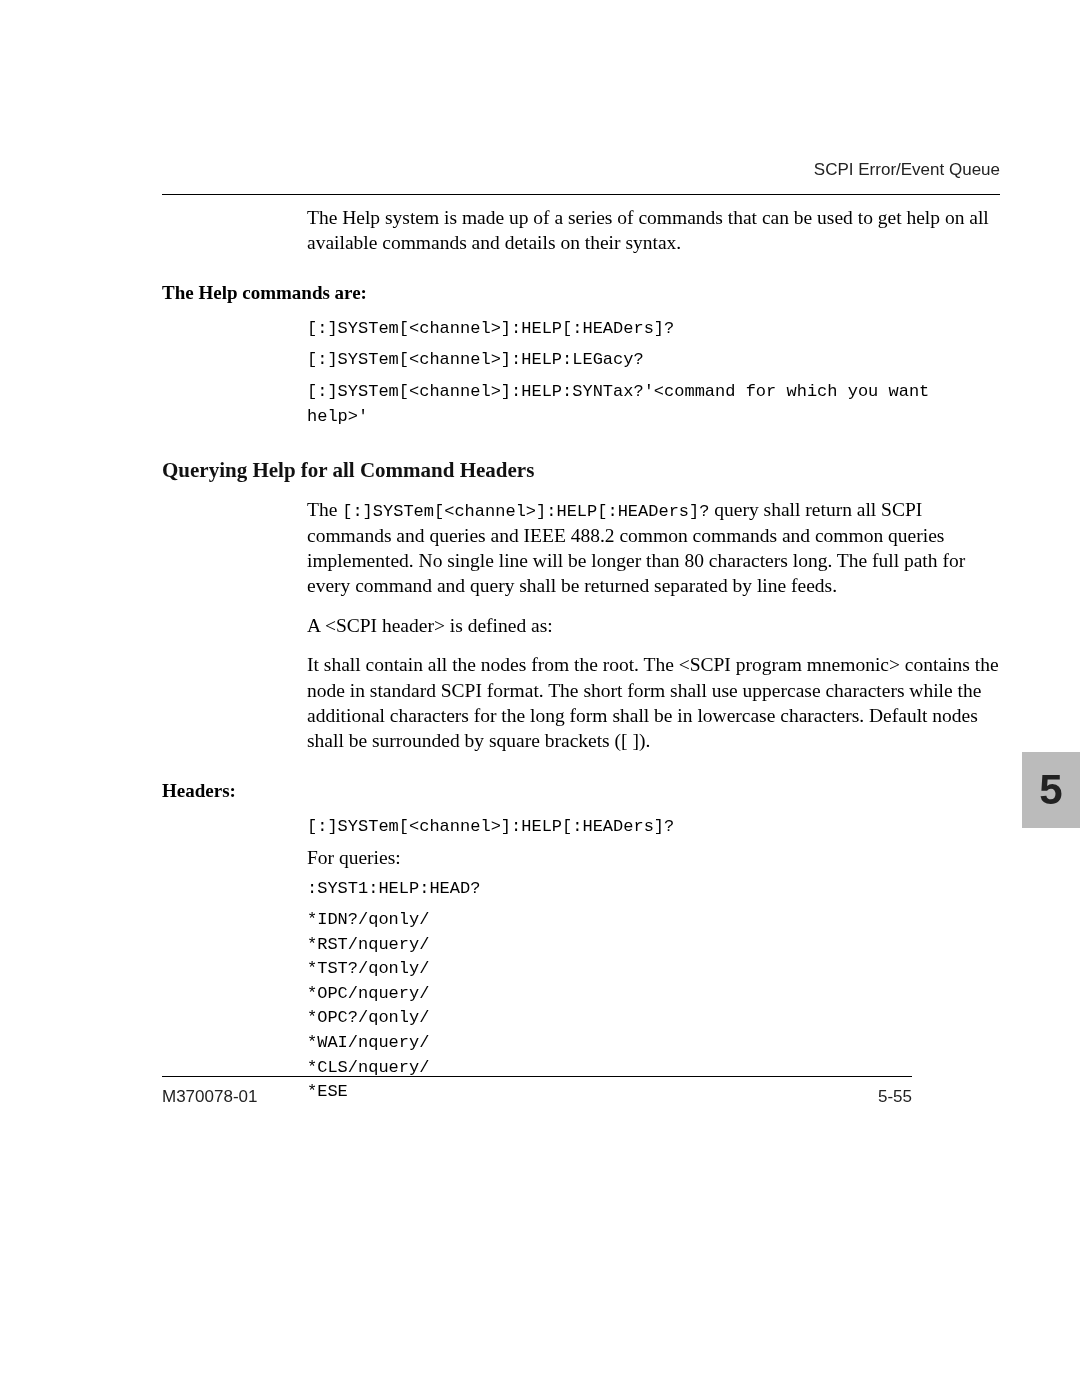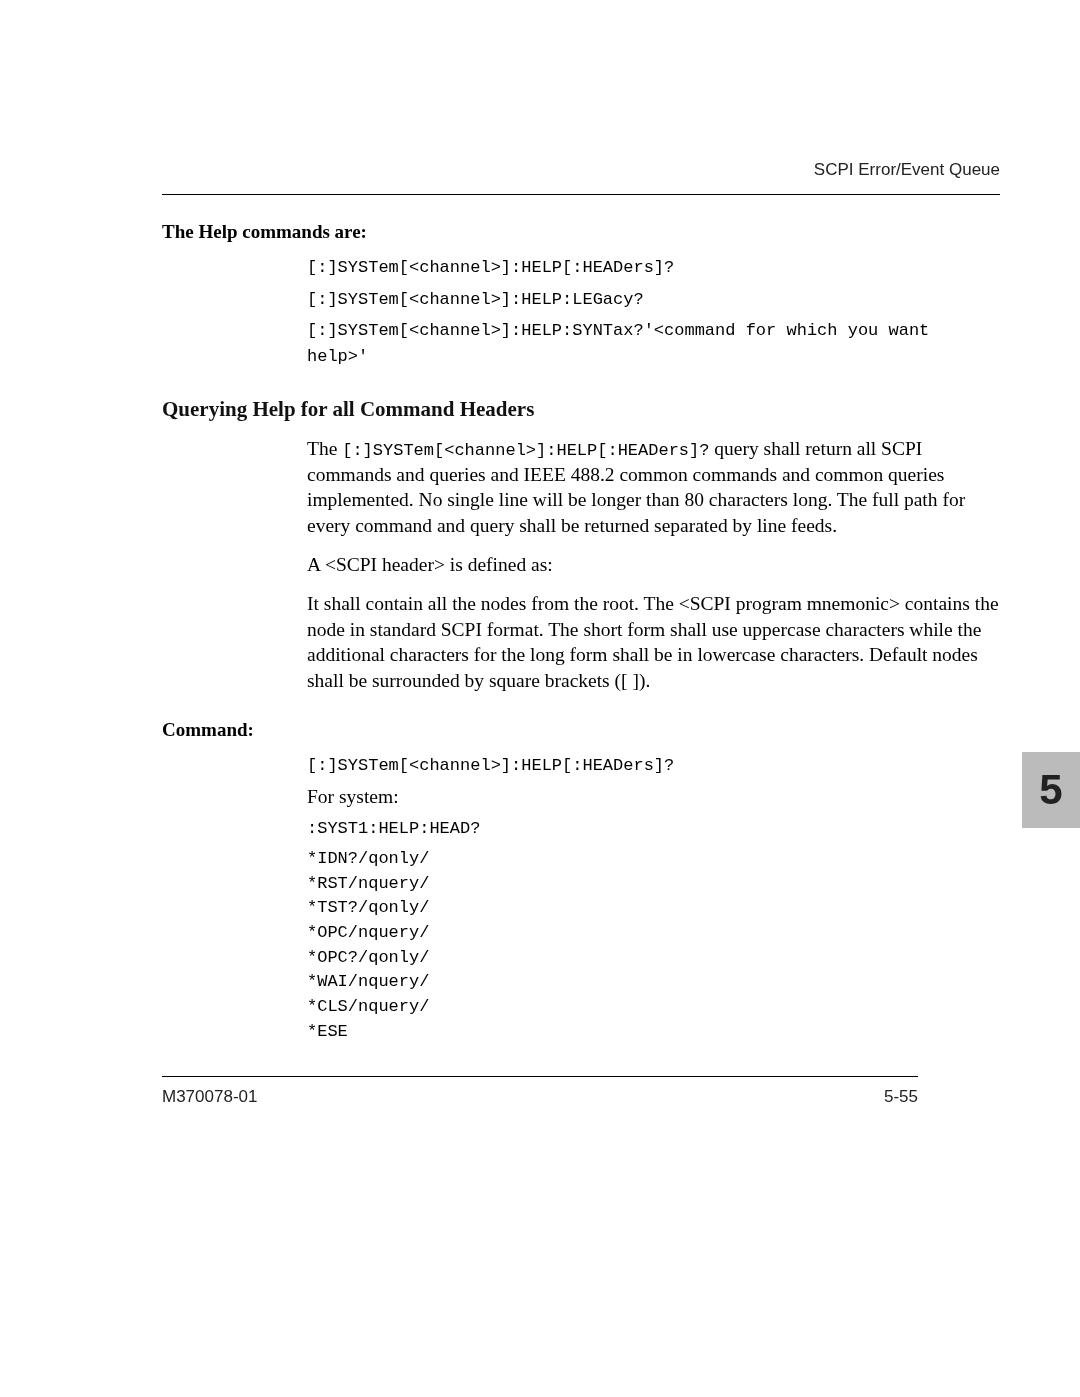--- a/index.html
+++ b/index.html
@@ -106,48 +106,49 @@
       justify-content: space-between;
       font-family: 'Segoe UI', Arial, sans-serif;
       font-size: 17px;
       color: #222;
     }
     .footer-wrap {
       padding: 0 162px;
       position: absolute;
       bottom: 290px;
       left: 0;
-      right: 0;
+      right: 6px;
     }
   </style>
 </head>
 <body>
 
 <div class="page">
   <div class="header-right">SCPI Error/Event Queue</div>
   <hr class="top-rule">
 
+  <div class="body-text">The Help system is made up of a series of commands that can be used to get help on all available commands and details on their syntax.</div>
 
   <div class="subheading-bold">The Help commands are:</div>
   <div class="code-block">[:]SYSTem[&lt;channel&gt;]:HELP[:HEADers]?</div>
   <div class="code-block">[:]SYSTem[&lt;channel&gt;]:HELP:LEGacy?</div>
   <div class="code-block">[:]SYSTem[&lt;channel&gt;]:HELP:SYNTax?'&lt;command for which you want help&gt;'</div>
 
   <div class="subsection-title">Querying Help for all Command Headers</div>
 
   <div class="mixed-para">
     <span>The </span><span class="inline-code">[:]SYSTem[&lt;channel&gt;]:HELP[:HEADers]?</span><span> query shall return all SCPI commands and queries and IEEE 488.2 common commands and common queries implemented. No single line will be longer than 80 characters long. The full path for every command and query shall be returned separated by line feeds.</span>
   </div>
 
   <div class="mixed-para">A &lt;SCPI header&gt; is defined as:</div>
   <div class="mixed-para">It shall contain all the nodes from the root. The &lt;SCPI program mnemonic&gt; contains the node in standard SCPI format. The short form shall use uppercase characters while the additional characters for the long form shall be in lowercase characters. Default nodes shall be surrounded by square brackets ([ ]).</div>
 
-  <div class="subheading-bold">Command:</div>
+  <div class="subheading-bold">Headers:</div>
   <div class="code-block">[:]SYSTem[&lt;channel&gt;]:HELP[:HEADers]?</div>
-  <div class="mixed-para" style="margin-bottom:6px;">For system:</div>
+  <div class="mixed-para" style="margin-bottom:6px;">For queries:</div>
   <div class="code-block">:SYST1:HELP:HEAD?</div>
   <div class="code-block" style="line-height:1.45;">*IDN?/qonly/
 *RST/nquery/
 *TST?/qonly/
 *OPC/nquery/
 *OPC?/qonly/
 *WAI/nquery/
 *CLS/nquery/
 *ESE</div>
 </div>

